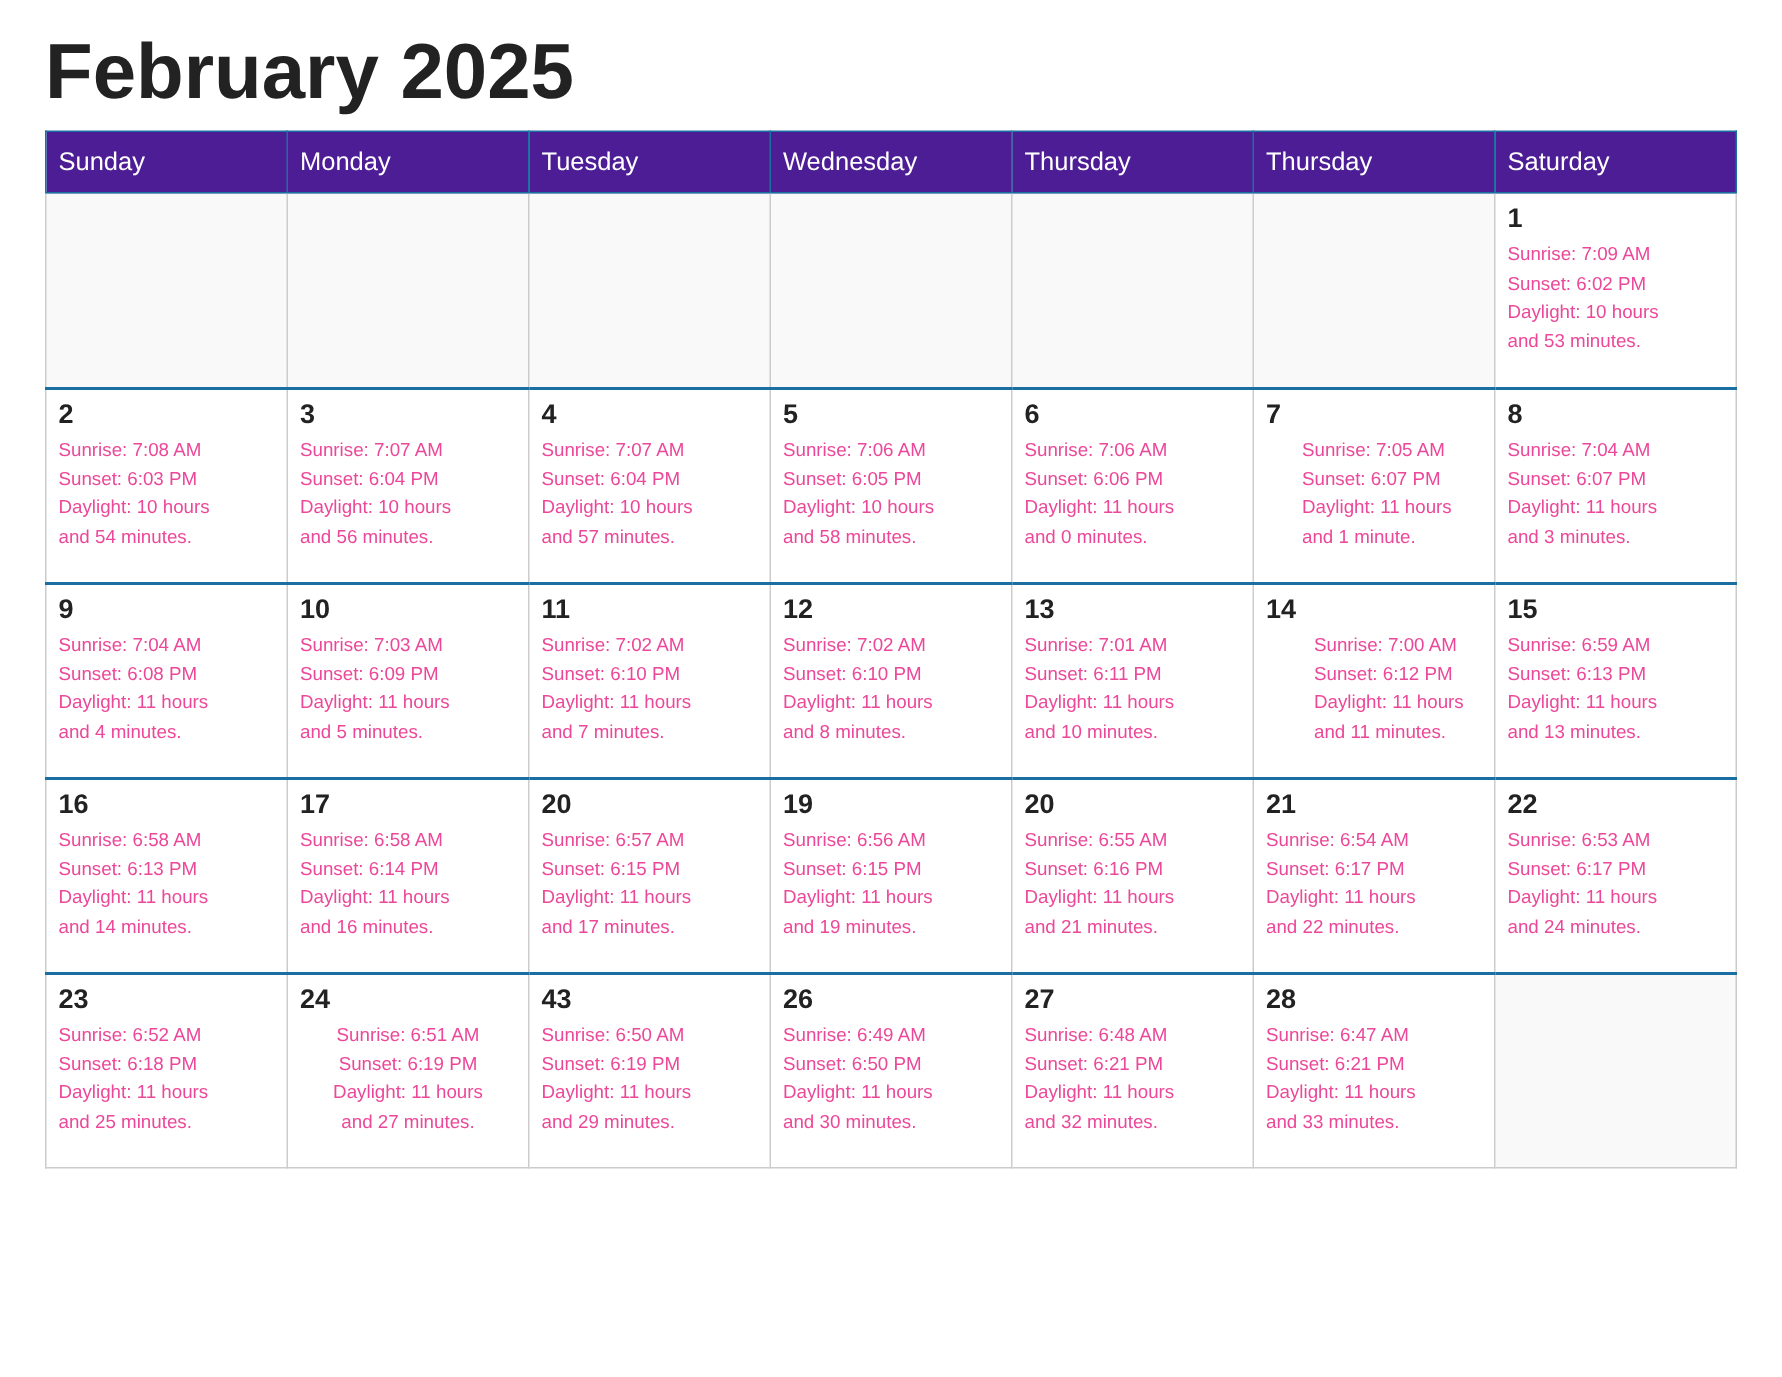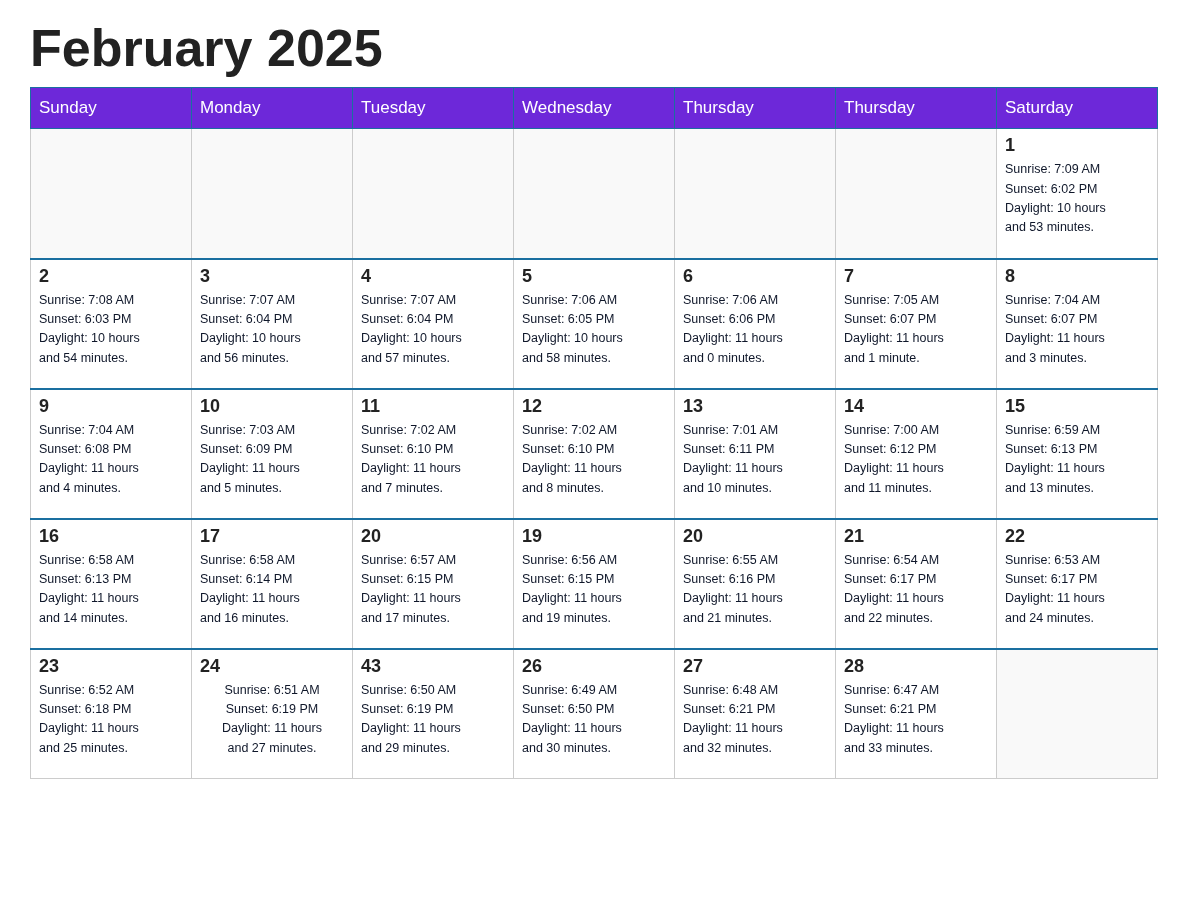--- a/index.html
+++ b/index.html
@@ -61,21 +61,21 @@
       font-size: 22px;
       color: #444;
       margin-top: 4px;
     }
     .calendar {
       width: 100%;
       border-collapse: collapse;
       margin-top: 10px;
     }
     .calendar th {
-      background-color: #6d28d9;
+      background-color: #4c1d95;
       color: #fff;
       font-size: 17px;
       font-weight: normal;
       padding: 10px 8px;
       text-align: left;
       border: 1px solid #1a6fa0;
     }
     .calendar td {
       vertical-align: top;
       border: 1px solid #ccc;
@@ -91,21 +91,21 @@
     }
     .day-number {
       font-size: 18px;
       font-weight: bold;
       color: #222;
       display: block;
       margin-bottom: 4px;
     }
     .day-info {
       font-size: 12.5px;
-      color: #0f172a;
+      color: #ec4899;
       line-height: 1.55;
     }
     .row-separator td {
       border-top: 2px solid #1a6fa0;
     }
   </style>
 </head>
 <body>
 
 <div class="header">
@@ -173,21 +173,21 @@
         </td>
         <td>
           <span class="day-number">6</span>
           <div class="day-info" style="white-space: pre-line;">Sunrise: 7:06 AM
 Sunset: 6:06 PM
 Daylight: 11 hours
 and 0 minutes.</div>
         </td>
         <td>
           <span class="day-number">7</span>
-          <div class="day-info" style="white-space: pre-line;">Sunrise: 7:05 AM
+          <div class="day-info" style="white-space: pre-line; margin-left: 24px;">Sunrise: 7:05 AM
 Sunset: 6:07 PM
 Daylight: 11 hours
 and 1 minute.</div>
         </td>
         <td>
           <span class="day-number">8</span>
           <div class="day-info" style="white-space: pre-line;">Sunrise: 7:04 AM
 Sunset: 6:07 PM
 Daylight: 11 hours
 and 3 minutes.</div>
@@ -224,21 +224,21 @@
         </td>
         <td>
           <span class="day-number">13</span>
           <div class="day-info" style="white-space: pre-line;">Sunrise: 7:01 AM
 Sunset: 6:11 PM
 Daylight: 11 hours
 and 10 minutes.</div>
         </td>
         <td>
           <span class="day-number">14</span>
-          <div class="day-info" style="white-space: pre-line;">Sunrise: 7:00 AM
+          <div class="day-info" style="white-space: pre-line; margin-left: 32px;">Sunrise: 7:00 AM
 Sunset: 6:12 PM
 Daylight: 11 hours
 and 11 minutes.</div>
         </td>
         <td>
           <span class="day-number">15</span>
           <div class="day-info" style="white-space: pre-line;">Sunrise: 6:59 AM
 Sunset: 6:13 PM
 Daylight: 11 hours
 and 13 minutes.</div>

